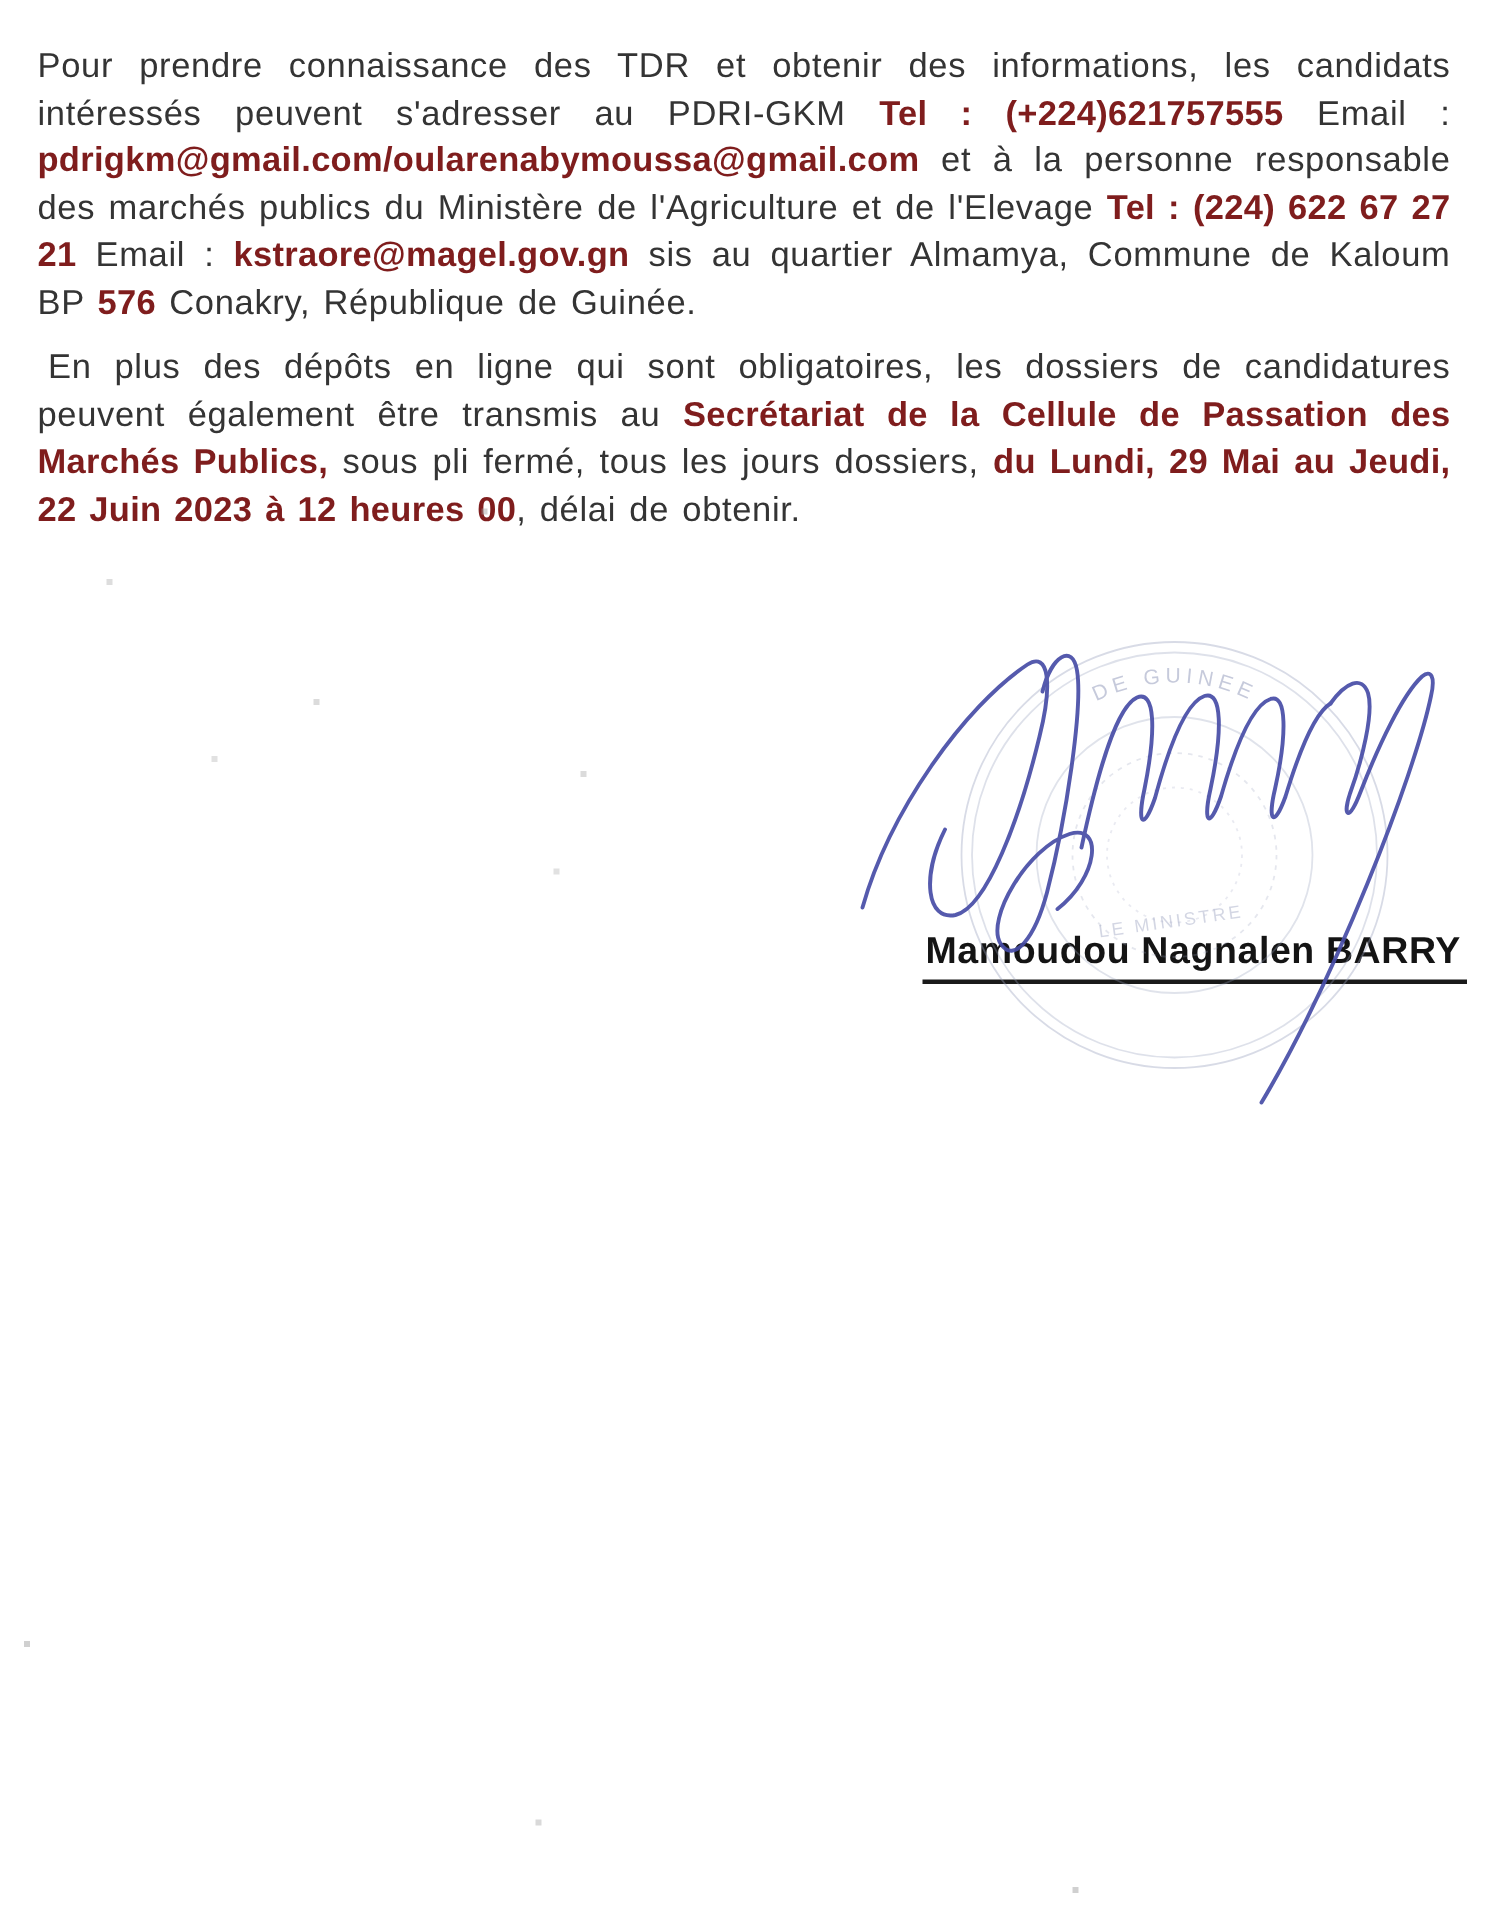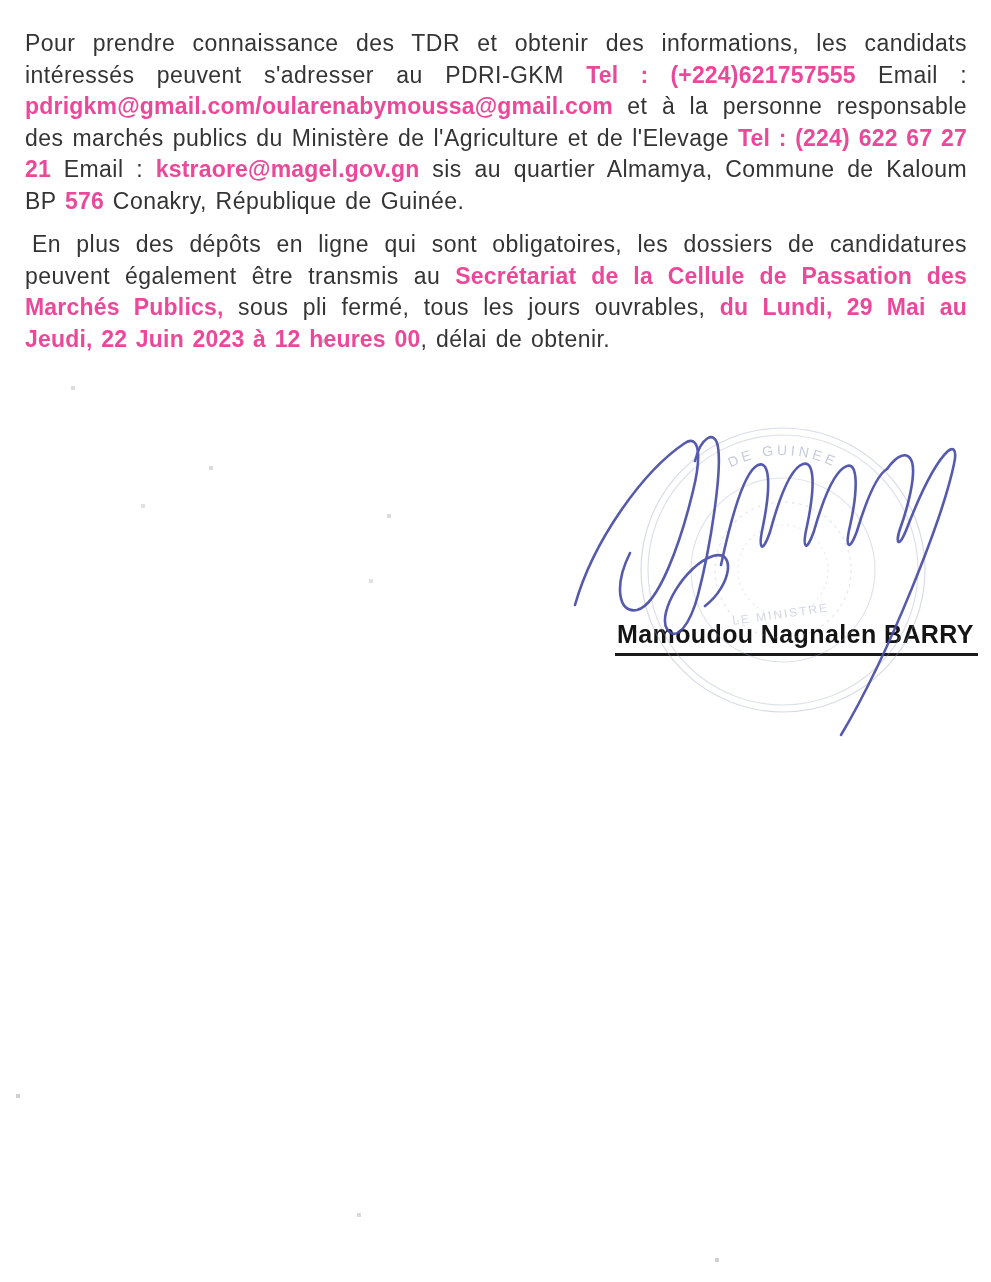--- a/index.html
+++ b/index.html
@@ -20,21 +20,21 @@
     left: 25px;
     width: 942px;
     text-align: justify;
     font-size: 23px;
     line-height: 31.5px;
     letter-spacing: 0.45px;
     word-spacing: 2px;
     color: #343434;
   }
   .para b {
-    color: #ec4899;
+    color: #7f1d1d;
     letter-spacing: 0.2px;
   }
   #para1 { top: 5px; }
   #para2 { top: 206px; text-indent: 7px; }
 
   #sig-block {
     position: absolute;
     left: 545px;
     top: 413px;
     width: 450px;
@@ -77,21 +77,21 @@
       716px 1259px 0 1px rgba(150,150,150,.45);
   }
 </style>
 </head>
 <body>
 
 <div id="page">
 
   <p class="para" id="para1"><span>Pour prendre connaissance des TDR et obtenir des informations, les candidats intéressés peuvent s'adresser au PDRI-GKM </span><b>Tel :  (+224)621757555</b><span> Email : </span><b>pdrigkm@gmail.com/oularenabymoussa@gmail.com</b><span> et à la personne responsable des marchés publics du Ministère de l'Agriculture et de l'Elevage </span><b>Tel : (224) 622 67 27 21</b><span> Email : </span><b>kstraore@magel.gov.gn</b><span> sis au quartier Almamya, Commune de Kaloum BP </span><b>576</b><span> Conakry, République de Guinée.</span></p>
 
-  <p class="para" id="para2"><span> En plus des dépôts en ligne qui sont obligatoires, les dossiers de candidatures peuvent également être transmis au </span><b>Secrétariat de la Cellule de Passation des Marchés Publics,</b><span> sous pli fermé, tous les jours ouvrables, </span><b>du Lundi, 29 Mai au Jeudi, 22 Juin 2023 à 12 heures 00</b><span>, délai de obtenir.</span></p>
+  <p class="para" id="para2"><span> En plus des dépôts en ligne qui sont obligatoires, les dossiers de candidatures peuvent également être transmis au </span><b>Secrétariat de la Cellule de Passation des Marchés Publics,</b><span> sous pli fermé, tous les jours dossiers, </span><b>du Lundi, 29 Mai au Jeudi, 22 Juin 2023 à 12 heures 00</b><span>, délai de obtenir.</span></p>
 
   <div id="sig-block">
 
     <div id="signer-name">Mamoudou Nagnalen BARRY</div>
 
     <svg id="sig-svg" width="450" height="350" viewBox="0 0 450 350" xmlns="http://www.w3.org/2000/svg">
 
       <g fill="none" stroke="#99a1bd" stroke-width="1.2">
         <circle cx="238" cy="157" r="142" opacity="0.38"></circle>
         <circle cx="238" cy="157" r="135" opacity="0.32"></circle>

